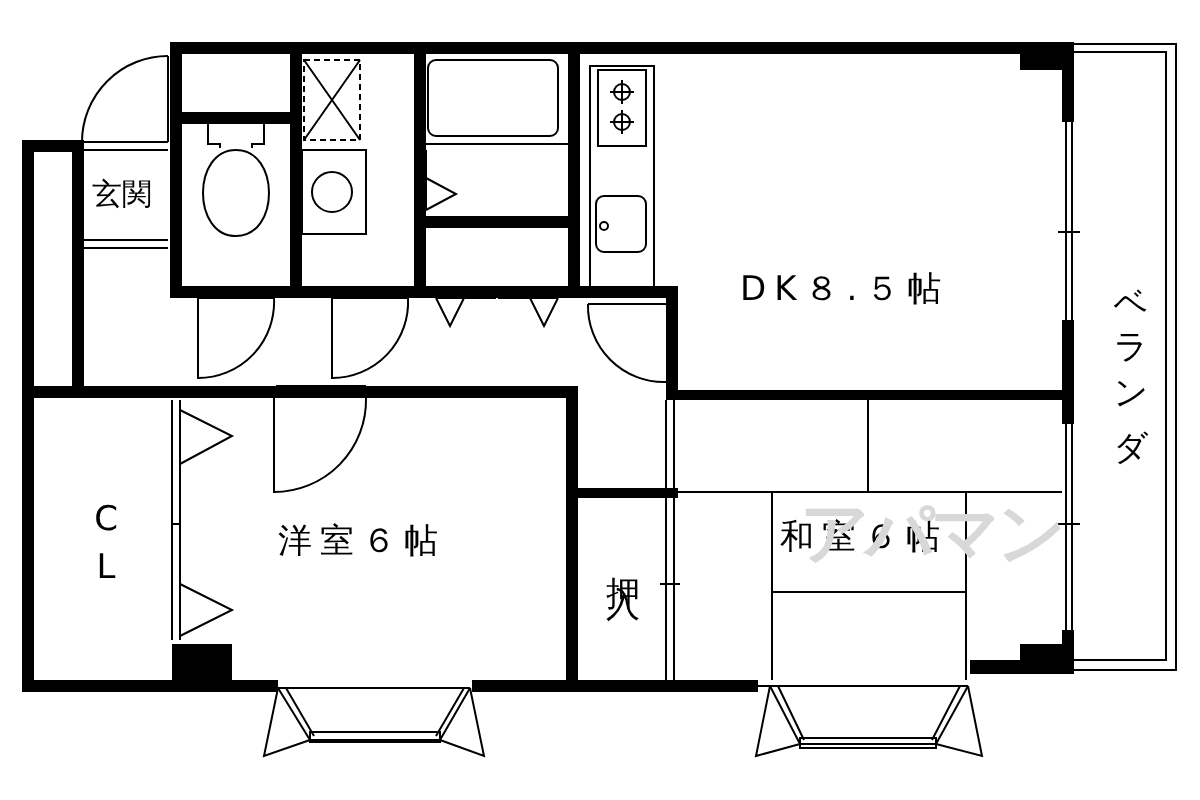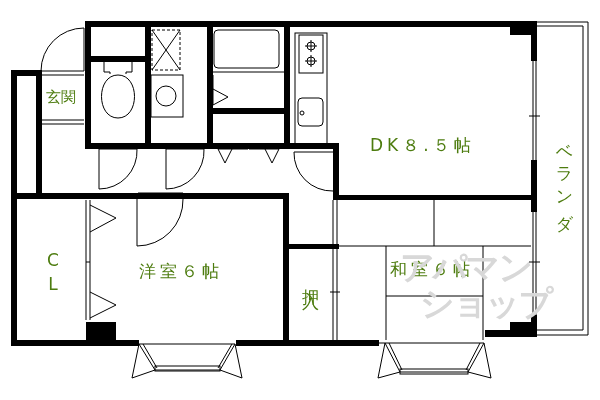--- a/index.html
+++ b/index.html
@@ -1,18 +1,18 @@
 <!DOCTYPE html>
 <html><head>
 <meta charset="utf-8">
 <style>
   html, body { margin: 0; padding: 0; background: #ffffff; }
   body { width: 600px; height: 400px; overflow: hidden; position: relative; font-family: "DejaVu Sans", sans-serif; }
   #plan { position: absolute; left: 0; top: 0; width: 600px; height: 400px; }
-  .lbl { position: absolute; color: #4d7c0f; font-family: "DejaVu Sans", sans-serif; white-space: nowrap; line-height: 1; }
+  .lbl { position: absolute; color: #000000; font-family: "DejaVu Sans", sans-serif; white-space: nowrap; line-height: 1; }
   .lbl-h { font-size: 17px; letter-spacing: 4px; }
   .lbl-v { font-size: 17px; writing-mode: vertical-rl; text-orientation: upright; letter-spacing: 4px; }
   .wm { position: absolute; color: #d8d8d8; font-weight: bold; font-family: "DejaVu Sans", sans-serif; font-size: 34px; line-height: 1.05; letter-spacing: -2px; }
 </style>
 </head>
 <body>
 
 <svg id="plan" viewBox="0 0 600 400" xmlns="http://www.w3.org/2000/svg">
 
   <g fill="#000">
@@ -127,14 +127,13 @@
 <div class="lbl" style="left:46px;top:90px;font-size:15px;">玄関</div>
 <div class="lbl lbl-h" style="left:370px;top:93px;margin-top:44px;">DK８.５帖</div>
 <div class="lbl lbl-h" style="left:139px;top:263px;">洋室６帖</div>
 <div class="lbl lbl-h" style="left:390px;top:261px;">和室６帖</div>
 <div class="lbl lbl-v" style="left:44px;top:250px;">CL</div>
 <div class="lbl lbl-v" style="left:302px;top:275px;">押入</div>
 <div class="lbl lbl-v" style="left:556px;top:132px;">ベランダ</div>
 
 <div class="wm" style="left:400px;top:250px;font-family:Liberation Serif, serif;">
   <div>アパマン</div>
-  <div style="margin-left:20px;">ショップ</div>
 </div>
 
 </body></html>

